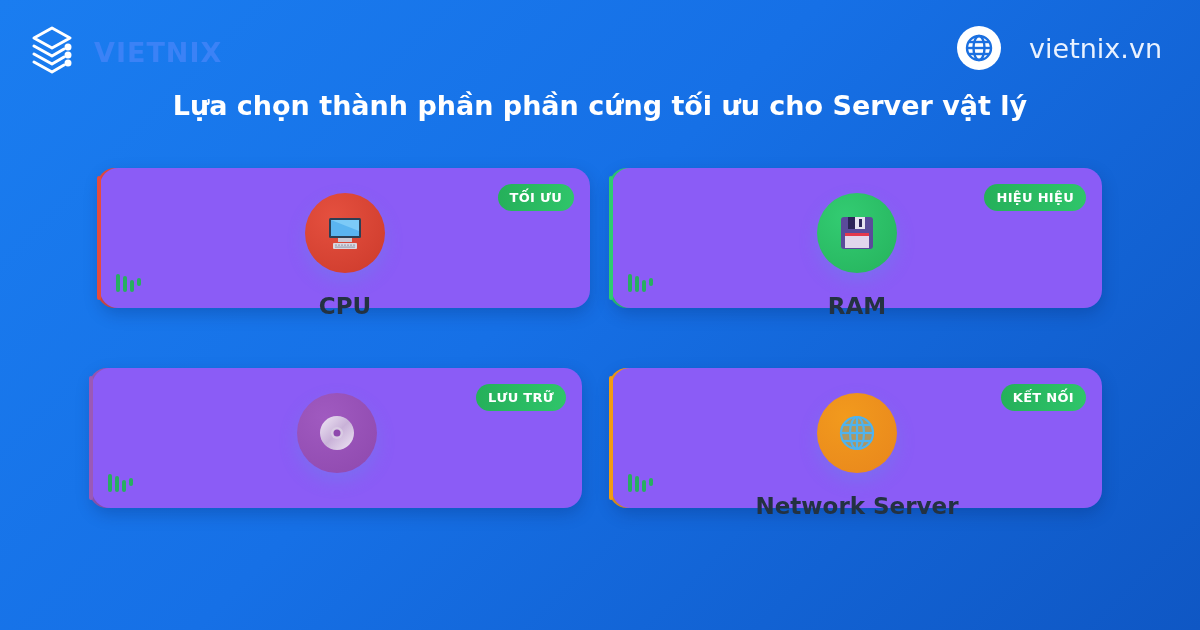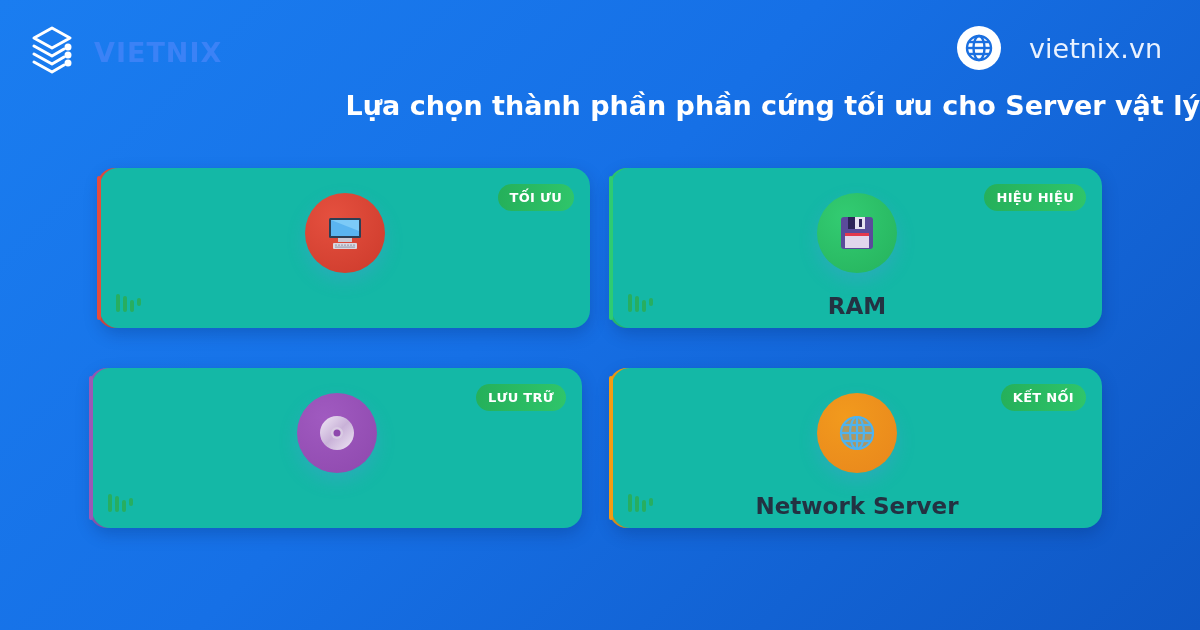--- a/index.html
+++ b/index.html
@@ -22,27 +22,27 @@
     display: flex; align-items: center; gap: 28px;
   }
   .site-circle {
     width: 44px; height: 44px; border-radius: 50%; background: #fff;
     display: flex; align-items: center; justify-content: center;
   }
   .site-text {
     color: #eaf2ff; font-family: "DejaVu Sans", sans-serif; font-size: 27px; font-weight: normal;
   }
   .title {
-    position: absolute; left: 0; right: 0; top: 90px; text-align: right;
+    position: absolute; left: 0; right: 0; top: 90px; text-align: center;
     color: #fff; font-weight: bold; font-size: 27px;
     font-family: "DejaVu Sans", sans-serif;
   }
   .card {
-    position: absolute; width: 490px; height: 160px;
-    background: #14b8a6; border-radius: 18px;
+    position: absolute; width: 490px; height: 140px;
+    background: #8b5cf6; border-radius: 18px;
     box-shadow: 0 6px 16px rgba(0,30,90,0.25);
   }
   .card::before {
     content: ""; position: absolute; left: -3px; top: 0; bottom: 0; width: 20px;
     border-radius: 18px 0 0 18px; background: var(--accent); z-index: -1;
   }
   .card .accent-bar {
     position: absolute; left: -3px; top: 8px; bottom: 8px; width: 4px;
     background: var(--accent); border-radius: 3px;
   }
@@ -116,20 +116,21 @@
           <rect x="13" y="31.5" width="2" height="1.2"></rect>
           <rect x="16" y="31.5" width="2" height="1.2"></rect>
           <rect x="19" y="31.5" width="2" height="1.2"></rect>
           <rect x="22" y="31.5" width="2" height="1.2"></rect>
           <rect x="25" y="31.5" width="2" height="1.2"></rect>
           <rect x="28" y="31.5" width="2" height="1.2"></rect>
         <rect x="10" y="33.5" width="20" height="1.2"></rect>
       </g>
     </svg>
   </div>
+  <div class="card-label">CPU</div>
   <div class="signal">
     <span style="height:18px"></span>
       <span style="height:16px"></span>
       <span style="height:12px"></span>
       <span style="height:8px; margin-bottom:6px"></span>
   </div>
 </div>
 
 <div class="card" style="left:612px; top:168px; --accent:#2ecc71;">
   <div class="accent-bar"></div>

